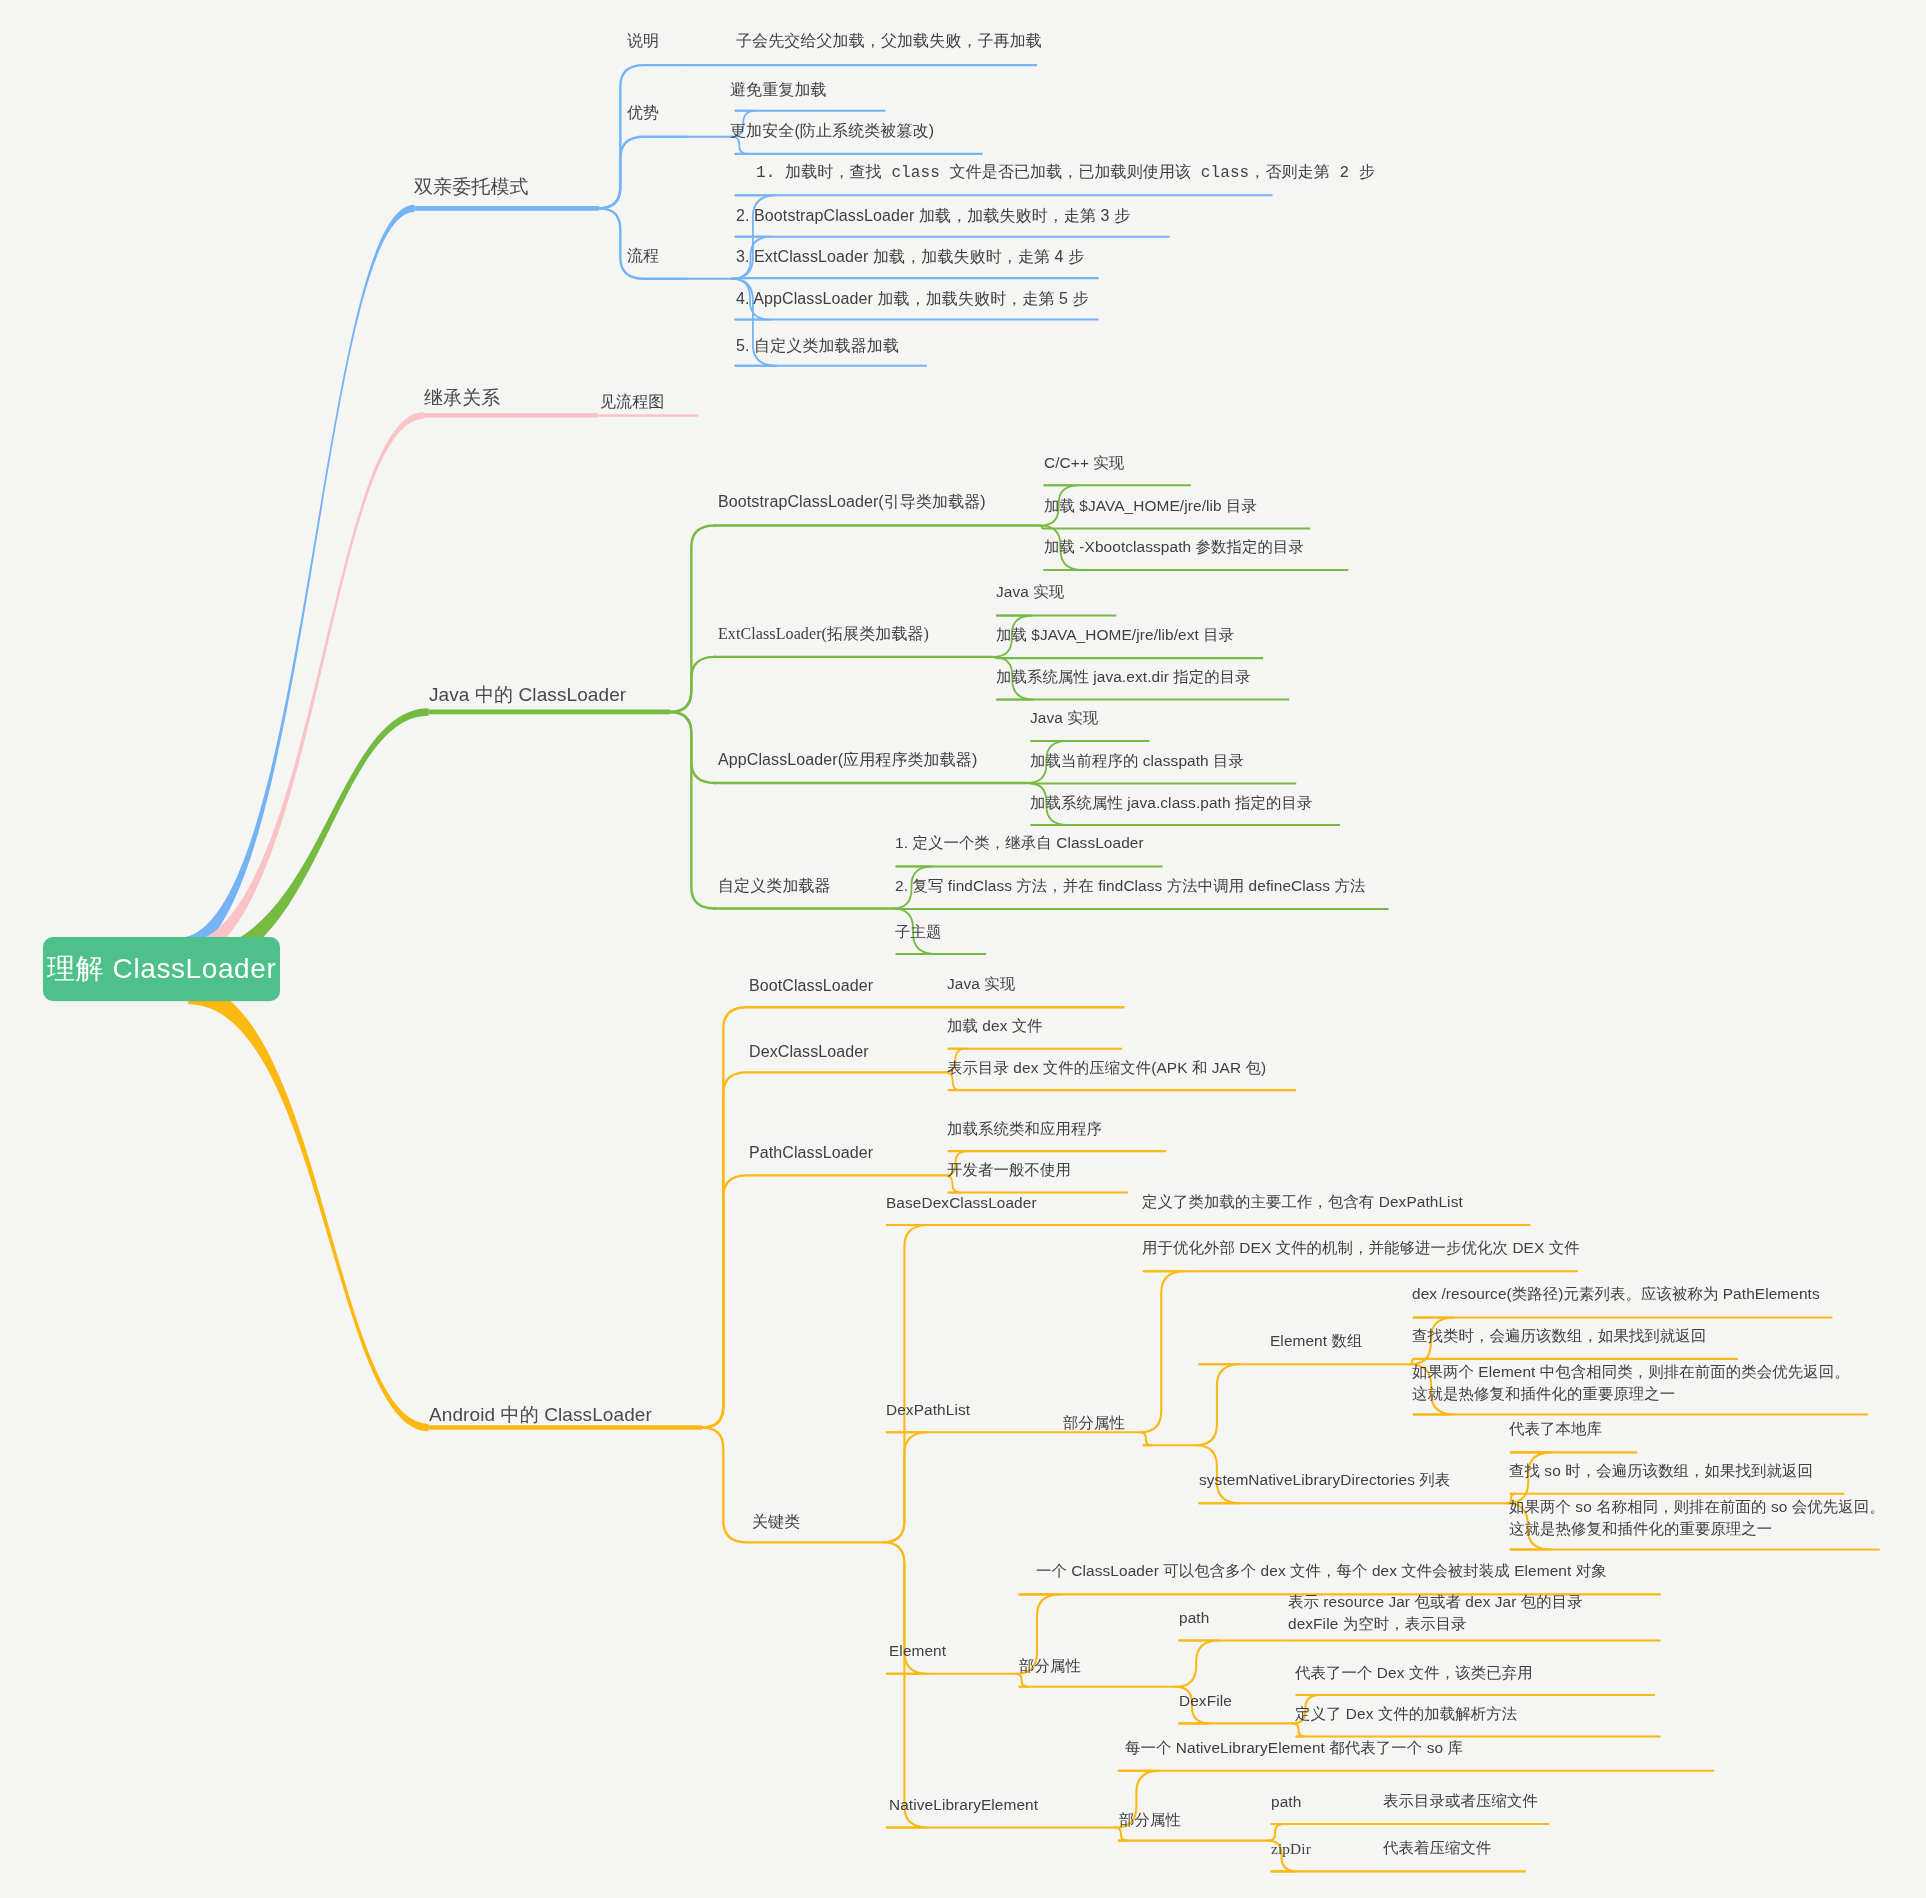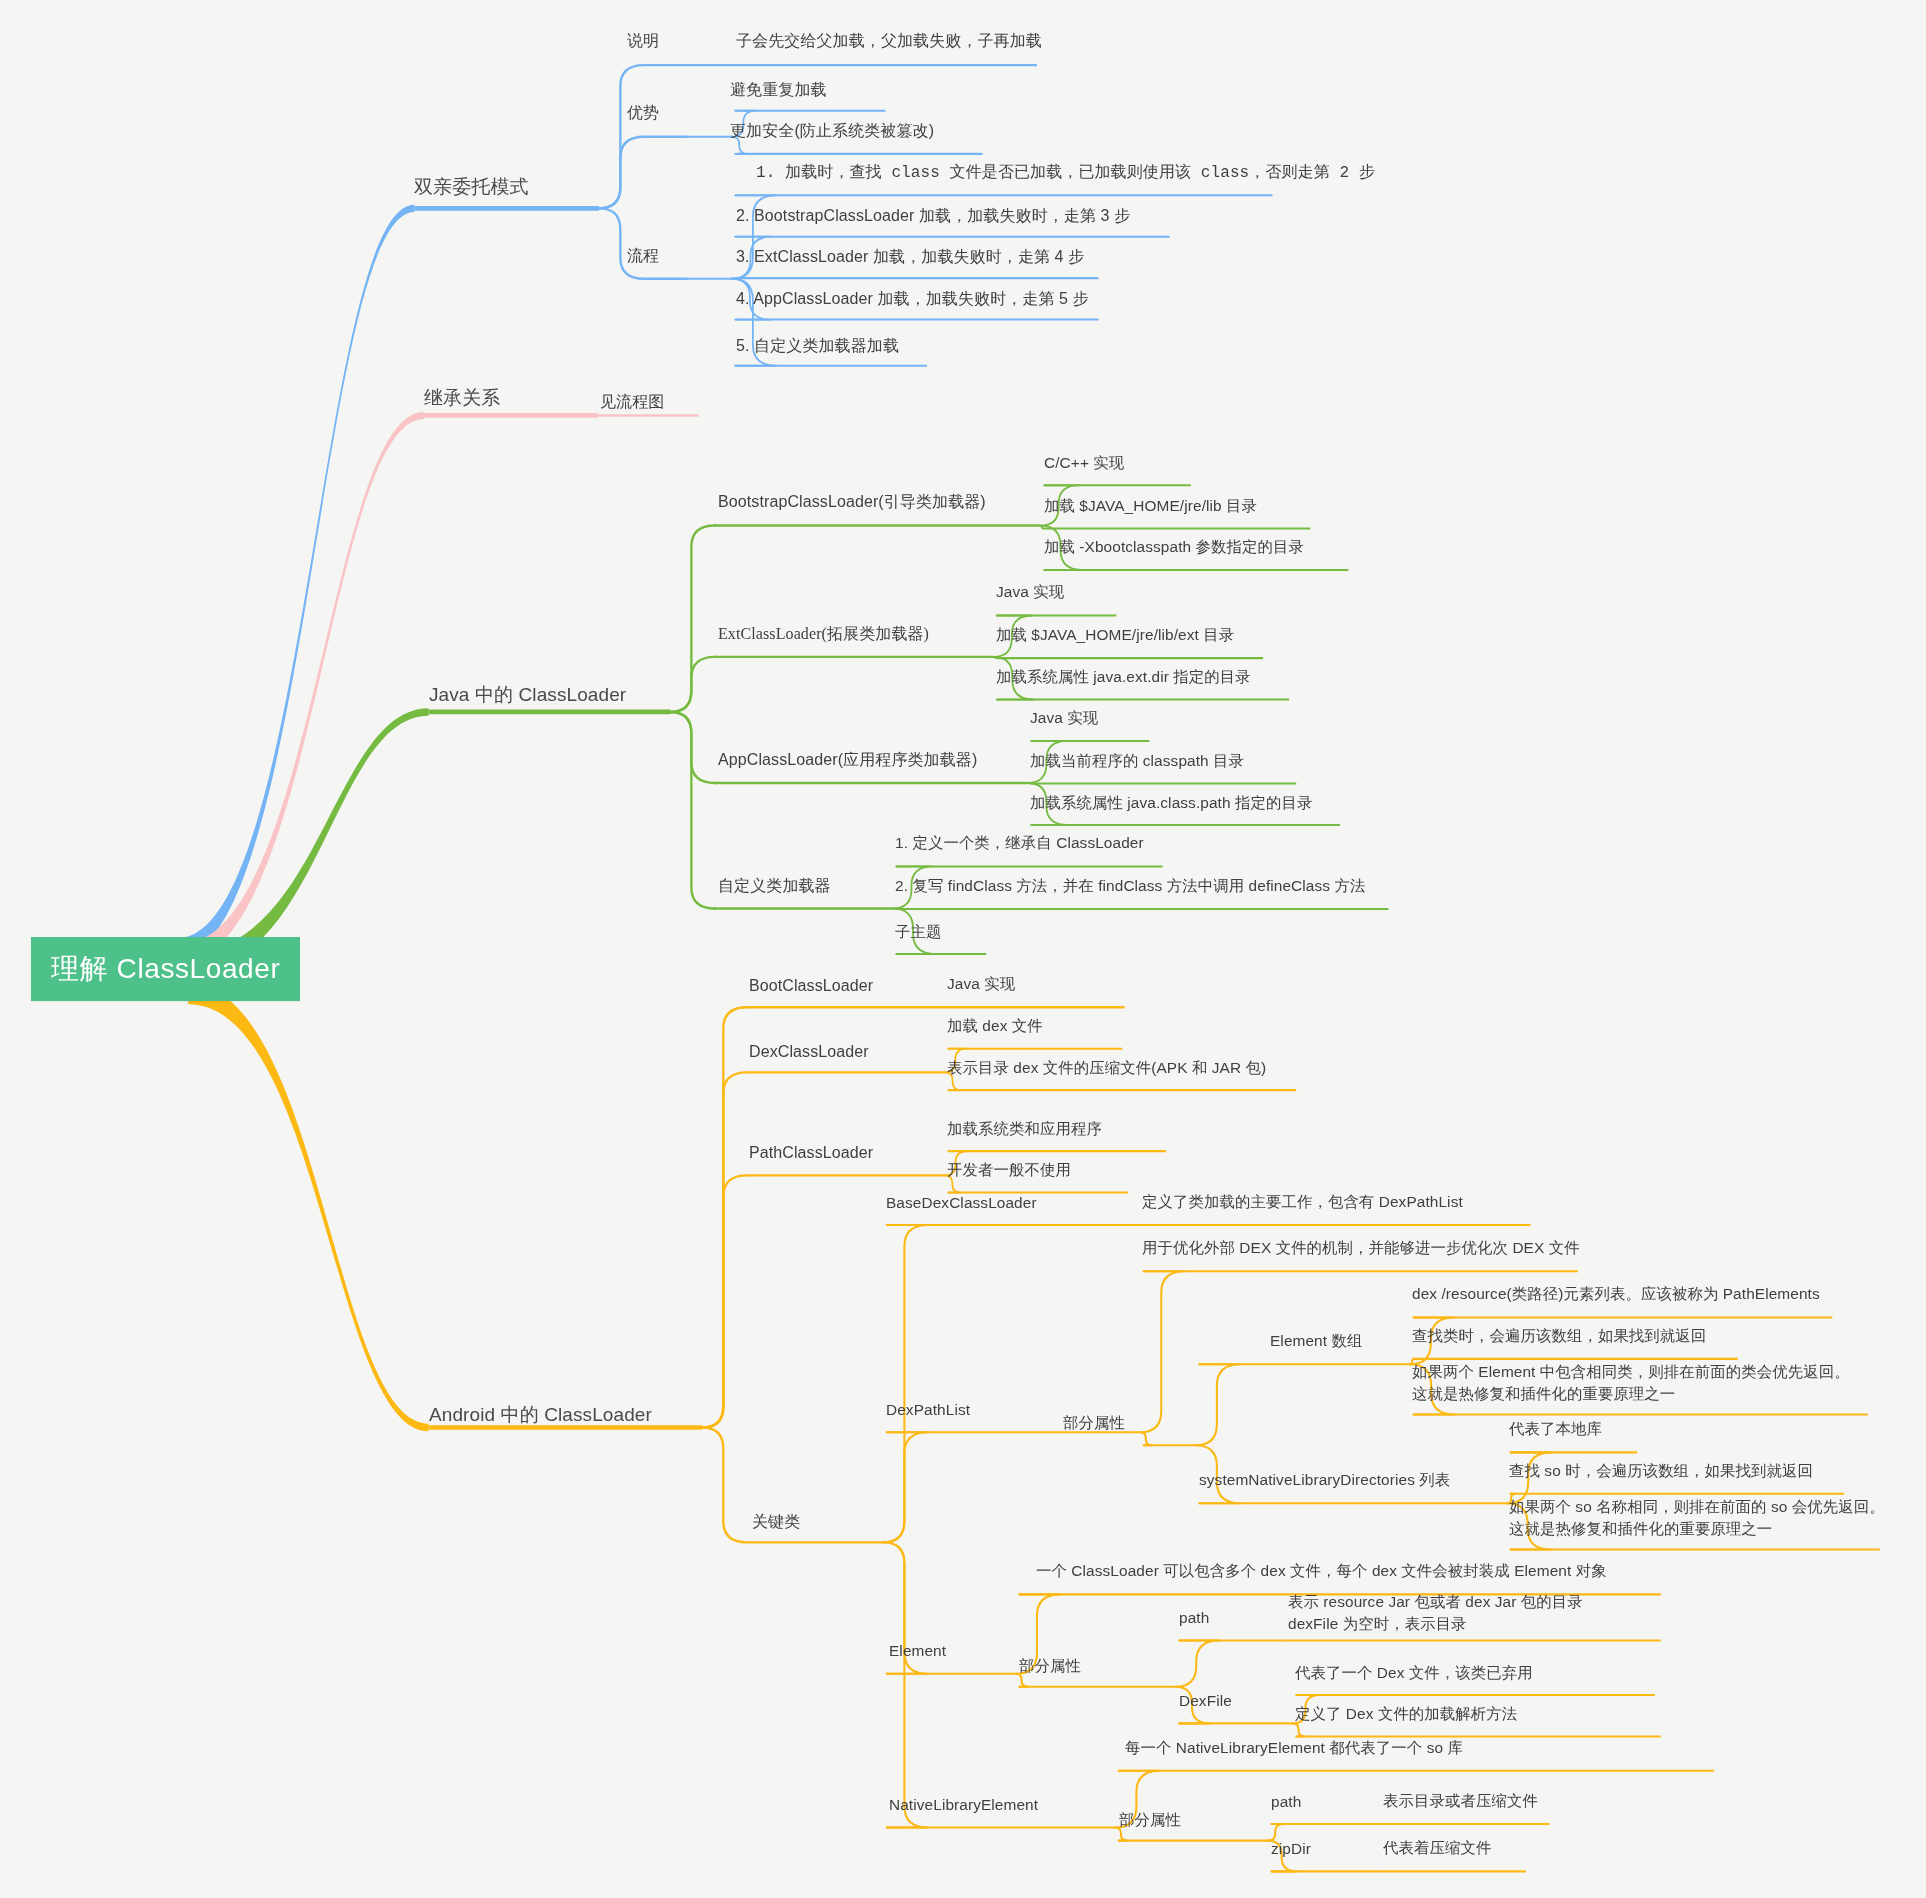--- a/index.html
+++ b/index.html
@@ -1,22 +1,22 @@
 <!DOCTYPE html>
 <html style="font-size:9.5px"><head>
 <meta charset="utf-8">
 <style>
   html,body{margin:0;padding:0;background:#f5f5f4;}
   body{font-family:"Liberation Sans","DejaVu Sans",sans-serif;}
   #stage{position:relative;width:1926px;height:1898px;background:#f5f5f4;overflow:hidden;}
   #wires{position:absolute;left:0;top:0;width:1926px;height:1898px;}
   .node{position:absolute;white-space:pre;color:#3f3f3f;font-size:16px;line-height:1.34;letter-spacing:0.1px;}
   .node.root{
-     color:#ffffff;font-size:28px;background:#4ec08a;border-radius:0;
-     padding:13px 20px;letter-spacing:0.6px;box-shadow:0 0.6px 1.2px rgba(0,0,0,.06);
+     color:#ffffff;font-size:28px;background:#4ec08a;border-radius:10px;
+     padding:13px 4px;letter-spacing:0.6px;box-shadow:0 0.6px 1.2px rgba(0,0,0,.06);margin-left:12px;
   }
   .node.lvl1{font-size:19px;color:#4a4a4a;}
   .node.lvl2{font-size:16px;}
   .node.lvl3{font-size:15.4px;}
   .node.two-line{line-height:1.42;}
 </style>
 </head>
 <body>
 
 <div id="stage">
@@ -358,16 +358,16 @@
 dexFile 为空时，表示目录</div>
   <div class="node lvl3" style="left:1179px;top:1691px;">DexFile</div>
   <div class="node lvl3" style="left:1295px;top:1663px;">代表了一个 Dex 文件，该类已弃用</div>
   <div class="node lvl3" style="left:1295px;top:1704px;">定义了 Dex 文件的加载解析方法</div>
 
   <div class="node lvl3" style="left:889px;top:1795px;">NativeLibraryElement</div>
   <div class="node lvl3" style="left:1125px;top:1738px;">每一个 NativeLibraryElement 都代表了一个 so 库</div>
   <div class="node lvl3" style="left:1119px;top:1810px;">部分属性</div>
   <div class="node lvl3" style="left:1271px;top:1792px;">path</div>
   <div class="node lvl3" style="left:1383px;top:1791px;">表示目录或者压缩文件</div>
-  <div class="node lvl3" style="left:1271px;top:1839px;">zipDir</div>
+  <div class="node lvl3" style="left:1271px;top:1839px;font-family:Liberation Serif, serif;">zipDir</div>
   <div class="node lvl3" style="left:1383px;top:1838px;">代表着压缩文件</div>
 </div>
 
 
 </body></html>

